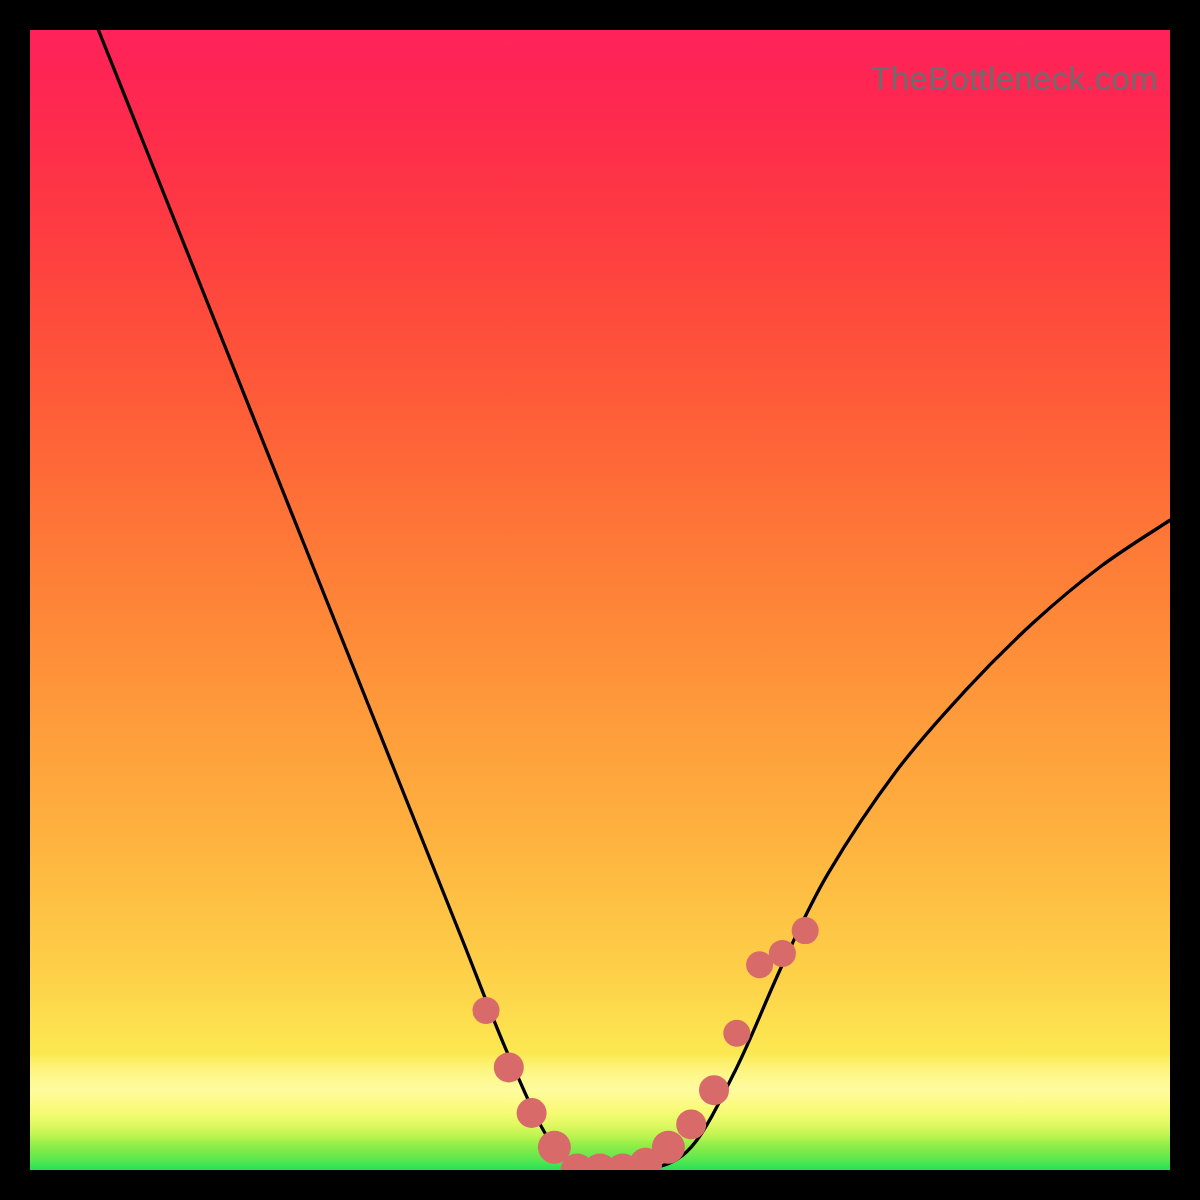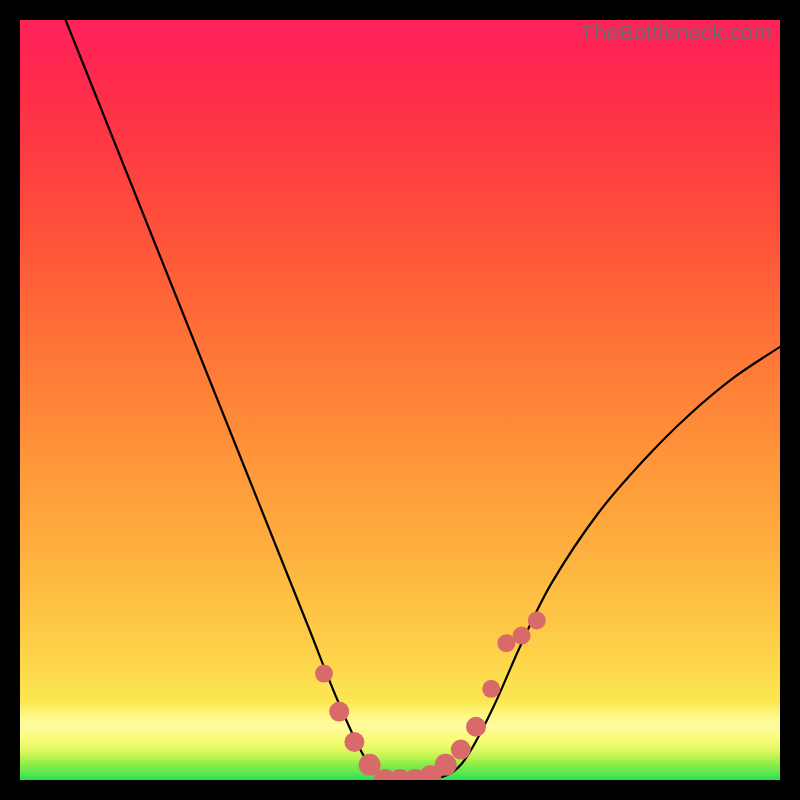--- a/index.html
+++ b/index.html
@@ -64,21 +64,21 @@
     background: linear-gradient(to top,
       rgba(255,255,255,0) 0%,
       rgba(255,255,200,0.35) 40%,
       rgba(255,255,210,0.55) 60%,
       rgba(255,255,200,0.35) 80%,
       rgba(255,255,255,0) 100%);
     mix-blend-mode: screen;
   }
   .watermark {
     position: absolute;
-    top: 0;
+    top: 20px;
     right: 8px;
     color: #6d6d6d;
     font-size: 22px;
     font-weight: 500;
     letter-spacing: 0.2px;
   }
   svg.curve {
     position: absolute;
     left: 0;
     top: 0;

